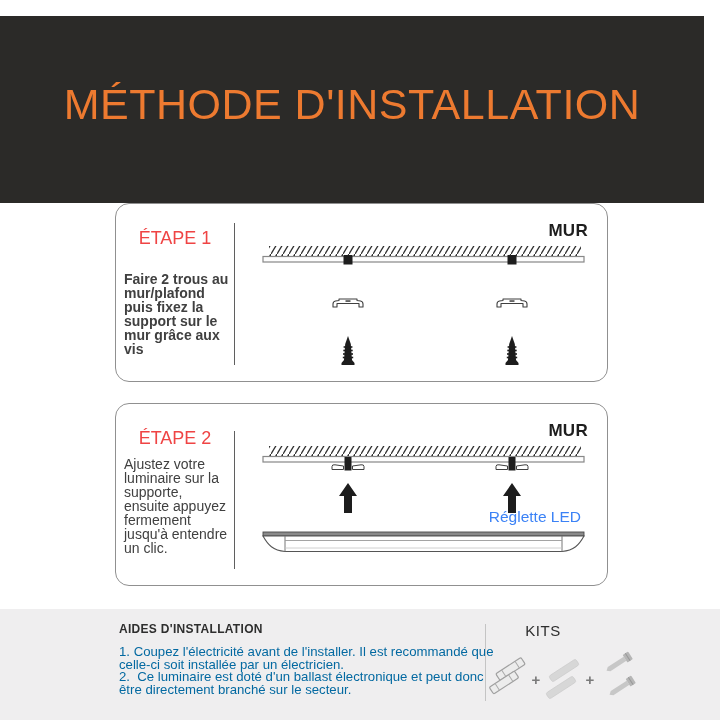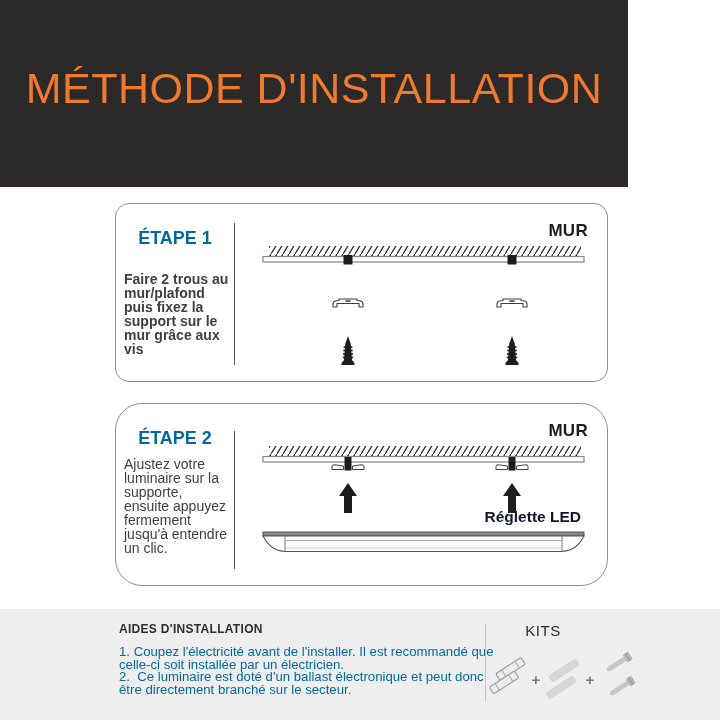--- a/index.html
+++ b/index.html
@@ -5,39 +5,39 @@
 <style>
   * { margin:0; padding:0; box-sizing:border-box; }
   html,body { background:#ffffff; }
   body {
     width:720px; height:720px; position:relative; overflow:hidden;
     font-family:"Liberation Sans","DejaVu Sans",sans-serif;
     color:#3f3f3f;
   }
   
   .hero {
-    position:absolute; left:0; top:0; width:628px; height:187px;
+    position:absolute; left:0; top:16px; width:704px; height:187px;
     background:#2b2a28;
     display:flex; align-items:center; justify-content:center;
     padding-bottom:10px;
   }
   .hero h1 {
     font-size:43px; font-weight:400; letter-spacing:.5px;
     color:#ed7a30; white-space:nowrap;
   }
   
   .step-box {
     position:absolute; left:115px; width:493px;
     border:1.5px solid #909090; border-radius:14px; background:#fff;
   }
   .step-1 { top:203px; height:179px; }
-  .step-2 { top:403px; height:183px;border-radius:27px; }
+  .step-2 { top:403px; height:183px; }
   .step-label {
     position:absolute; left:0; top:24px; width:118px;
-    text-align:center; font-size:18px; font-weight:bold; color:#0369a1;
+    text-align:center; font-size:18px; font-weight:normal; color:#ef4444;
     white-space:nowrap;
   }
   .step-desc {
     position:absolute; left:8px; width:110px;
     font-size:14px; line-height:14px; color:#404040;
   }
   .step-desc div { white-space:pre; }
   .step-1 .step-desc { top:68px;font-weight:bold; }
   .step-2 .step-desc { top:53px; }
   .v-divider {
@@ -45,21 +45,21 @@
   }
   .step-1 .v-divider { top:19px; height:142px; }
   .step-2 .v-divider { top:27px; height:138px; }
   .mur-label {
     position:absolute; right:19px; top:17px;
     font-size:17px; font-weight:bold; color:#1e1e1e; letter-spacing:.3px;
   }
   .diagram { position:absolute; left:119px; top:0; }
   .reglette-label {
     position:absolute; right:26px; top:104px;
-    font-size:15.5px; font-weight:bold; color:#0f172a;
+    font-size:15.5px; font-weight:normal; color:#3b82f6;
   }
   
   .aids {
     position:absolute; left:0; top:609px; width:720px; height:111px;
     background:#efeeef;
   }
   .aids h2 {
     position:absolute; left:119px; top:13px;
     font-size:12px; font-weight:bold; color:#2e2e2e; letter-spacing:.3px;
     white-space:nowrap;

